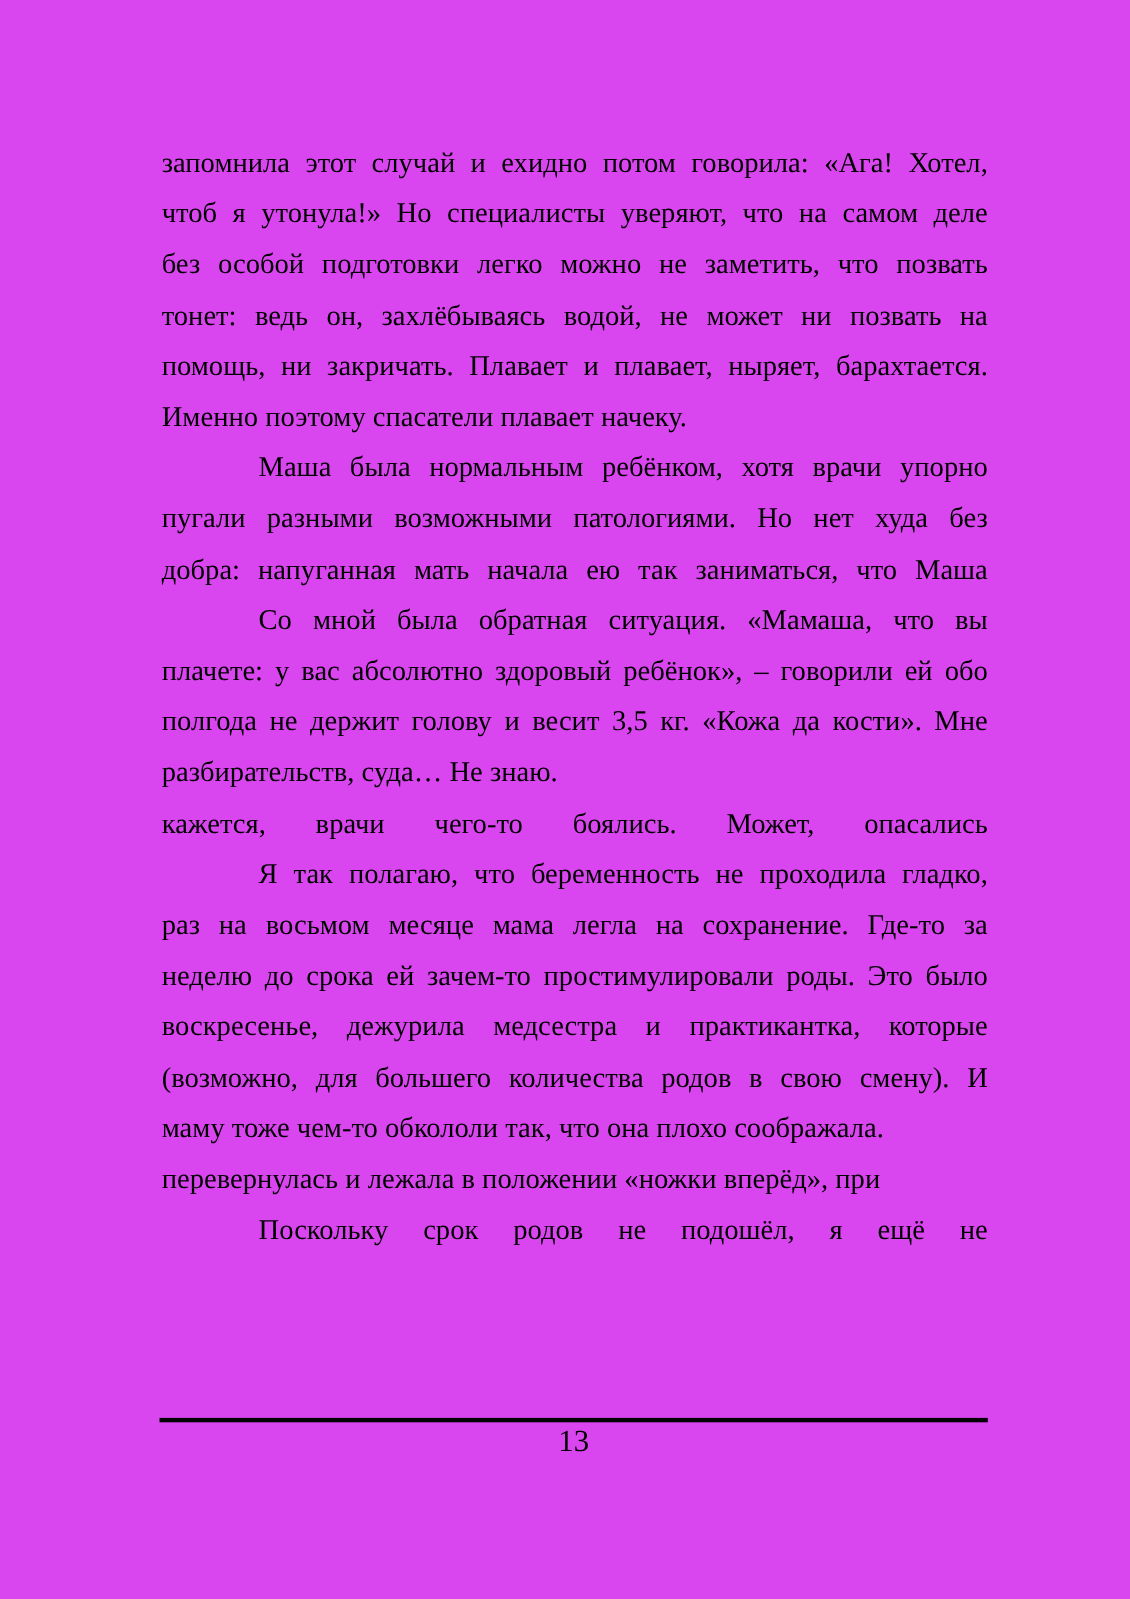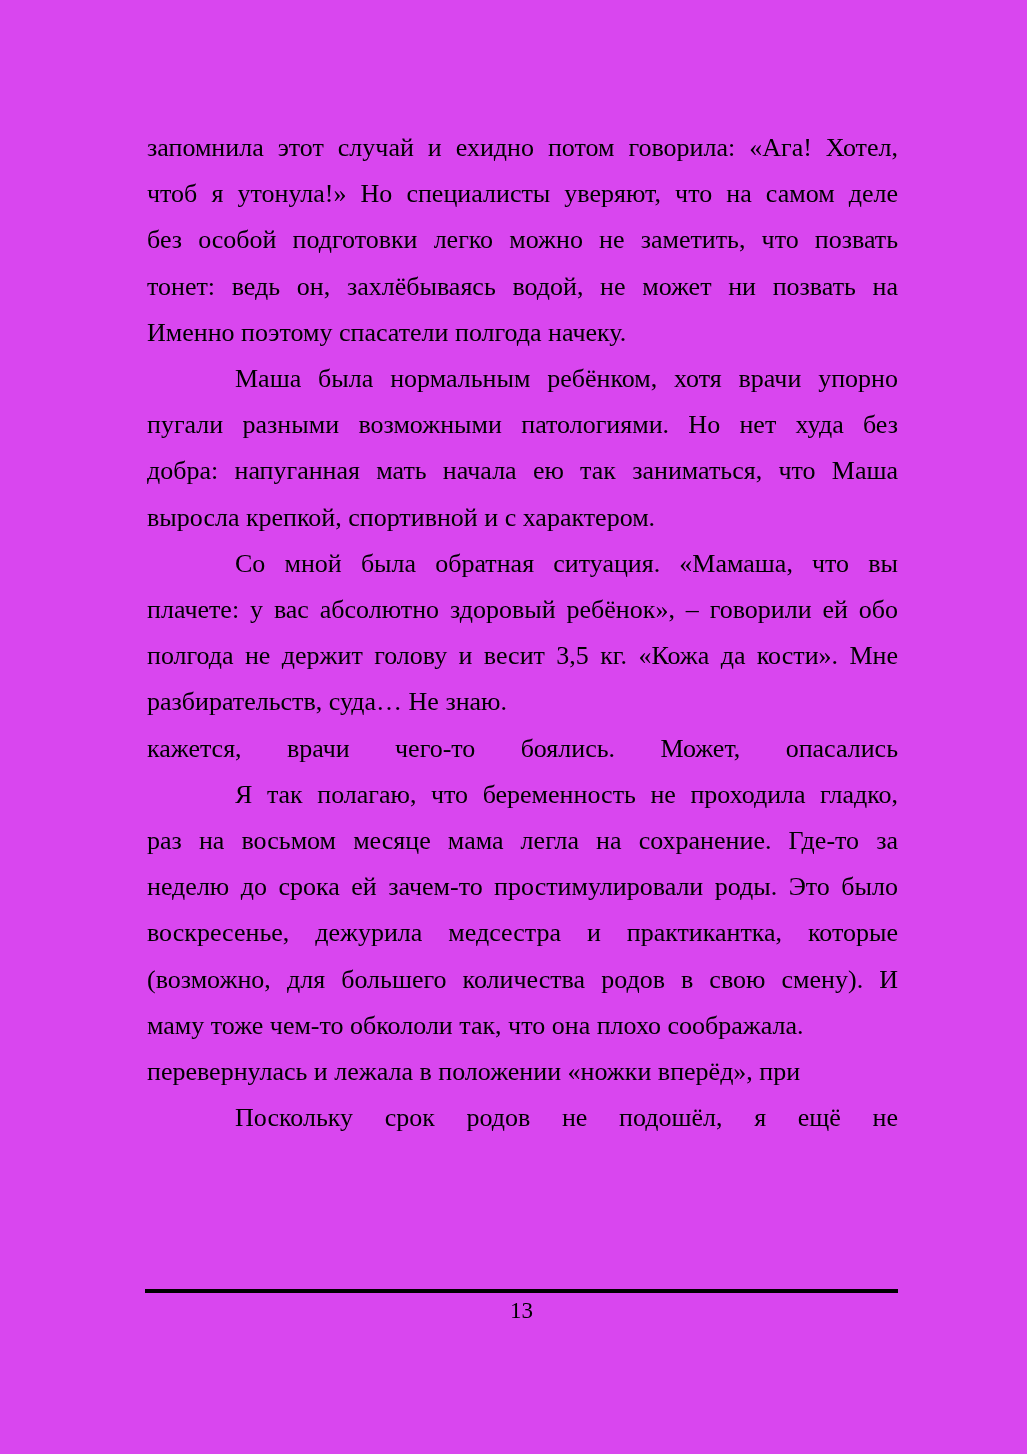--- a/index.html
+++ b/index.html
@@ -47,42 +47,42 @@
     width: 753px;
     height: 4px;
     background: #000000;
   }
   .page-number {
     position: absolute;
     left: 145px;
     top: 1297px;
     width: 753px;
     text-align: center;
-    font-size: 23px;
+    font-size: 28px;
     line-height: 28px;
     color: #000000;
   }
 </style>
 </head>
 <body>
 
 <div class="page">
   <div class="text-block" id="text-block">
       <div class="paragraph">
         <div class="line justified">запомнила этот случай и ехидно потом говорила: «Ага! Хотел,</div>
         <div class="line justified">чтоб я утонула!» Но специалисты уверяют, что на самом деле</div>
         <div class="line justified">без особой подготовки легко можно не заметить, что позвать</div>
         <div class="line justified">тонет: ведь он, захлёбываясь водой, не может ни позвать на</div>
-        <div class="line">Именно поэтому спасатели полгода начеку.</div>
+        <div class="line justified">помощь, ни закричать. Плавает и плавает, ныряет, барахтается.</div>
+        <div class="line">Именно поэтому спасатели плавает начеку.</div>
       </div>
       <div class="paragraph">
         <div class="line justified first-indent">Маша была нормальным ребёнком, хотя врачи упорно</div>
         <div class="line justified">пугали разными возможными патологиями. Но нет худа без</div>
         <div class="line justified">добра: напуганная мать начала ею так заниматься, что Маша</div>
-        <div class="line">выросла крепкой, спортивной и с характером.</div>
       </div>
       <div class="paragraph">
         <div class="line justified first-indent">Со мной была обратная ситуация. «Мамаша, что вы</div>
         <div class="line justified">плачете: у вас абсолютно здоровый ребёнок», – говорили ей обо</div>
         <div class="line justified">полгода не держит голову и весит 3,5 кг. «Кожа да кости». Мне</div>
         <div class="line">разбирательств, суда… Не знаю.</div>
         <div class="line justified">кажется, врачи чего-то боялись. Может, опасались</div>
       </div>
       <div class="paragraph">
         <div class="line justified first-indent">Я так полагаю, что беременность не проходила гладко,</div>

